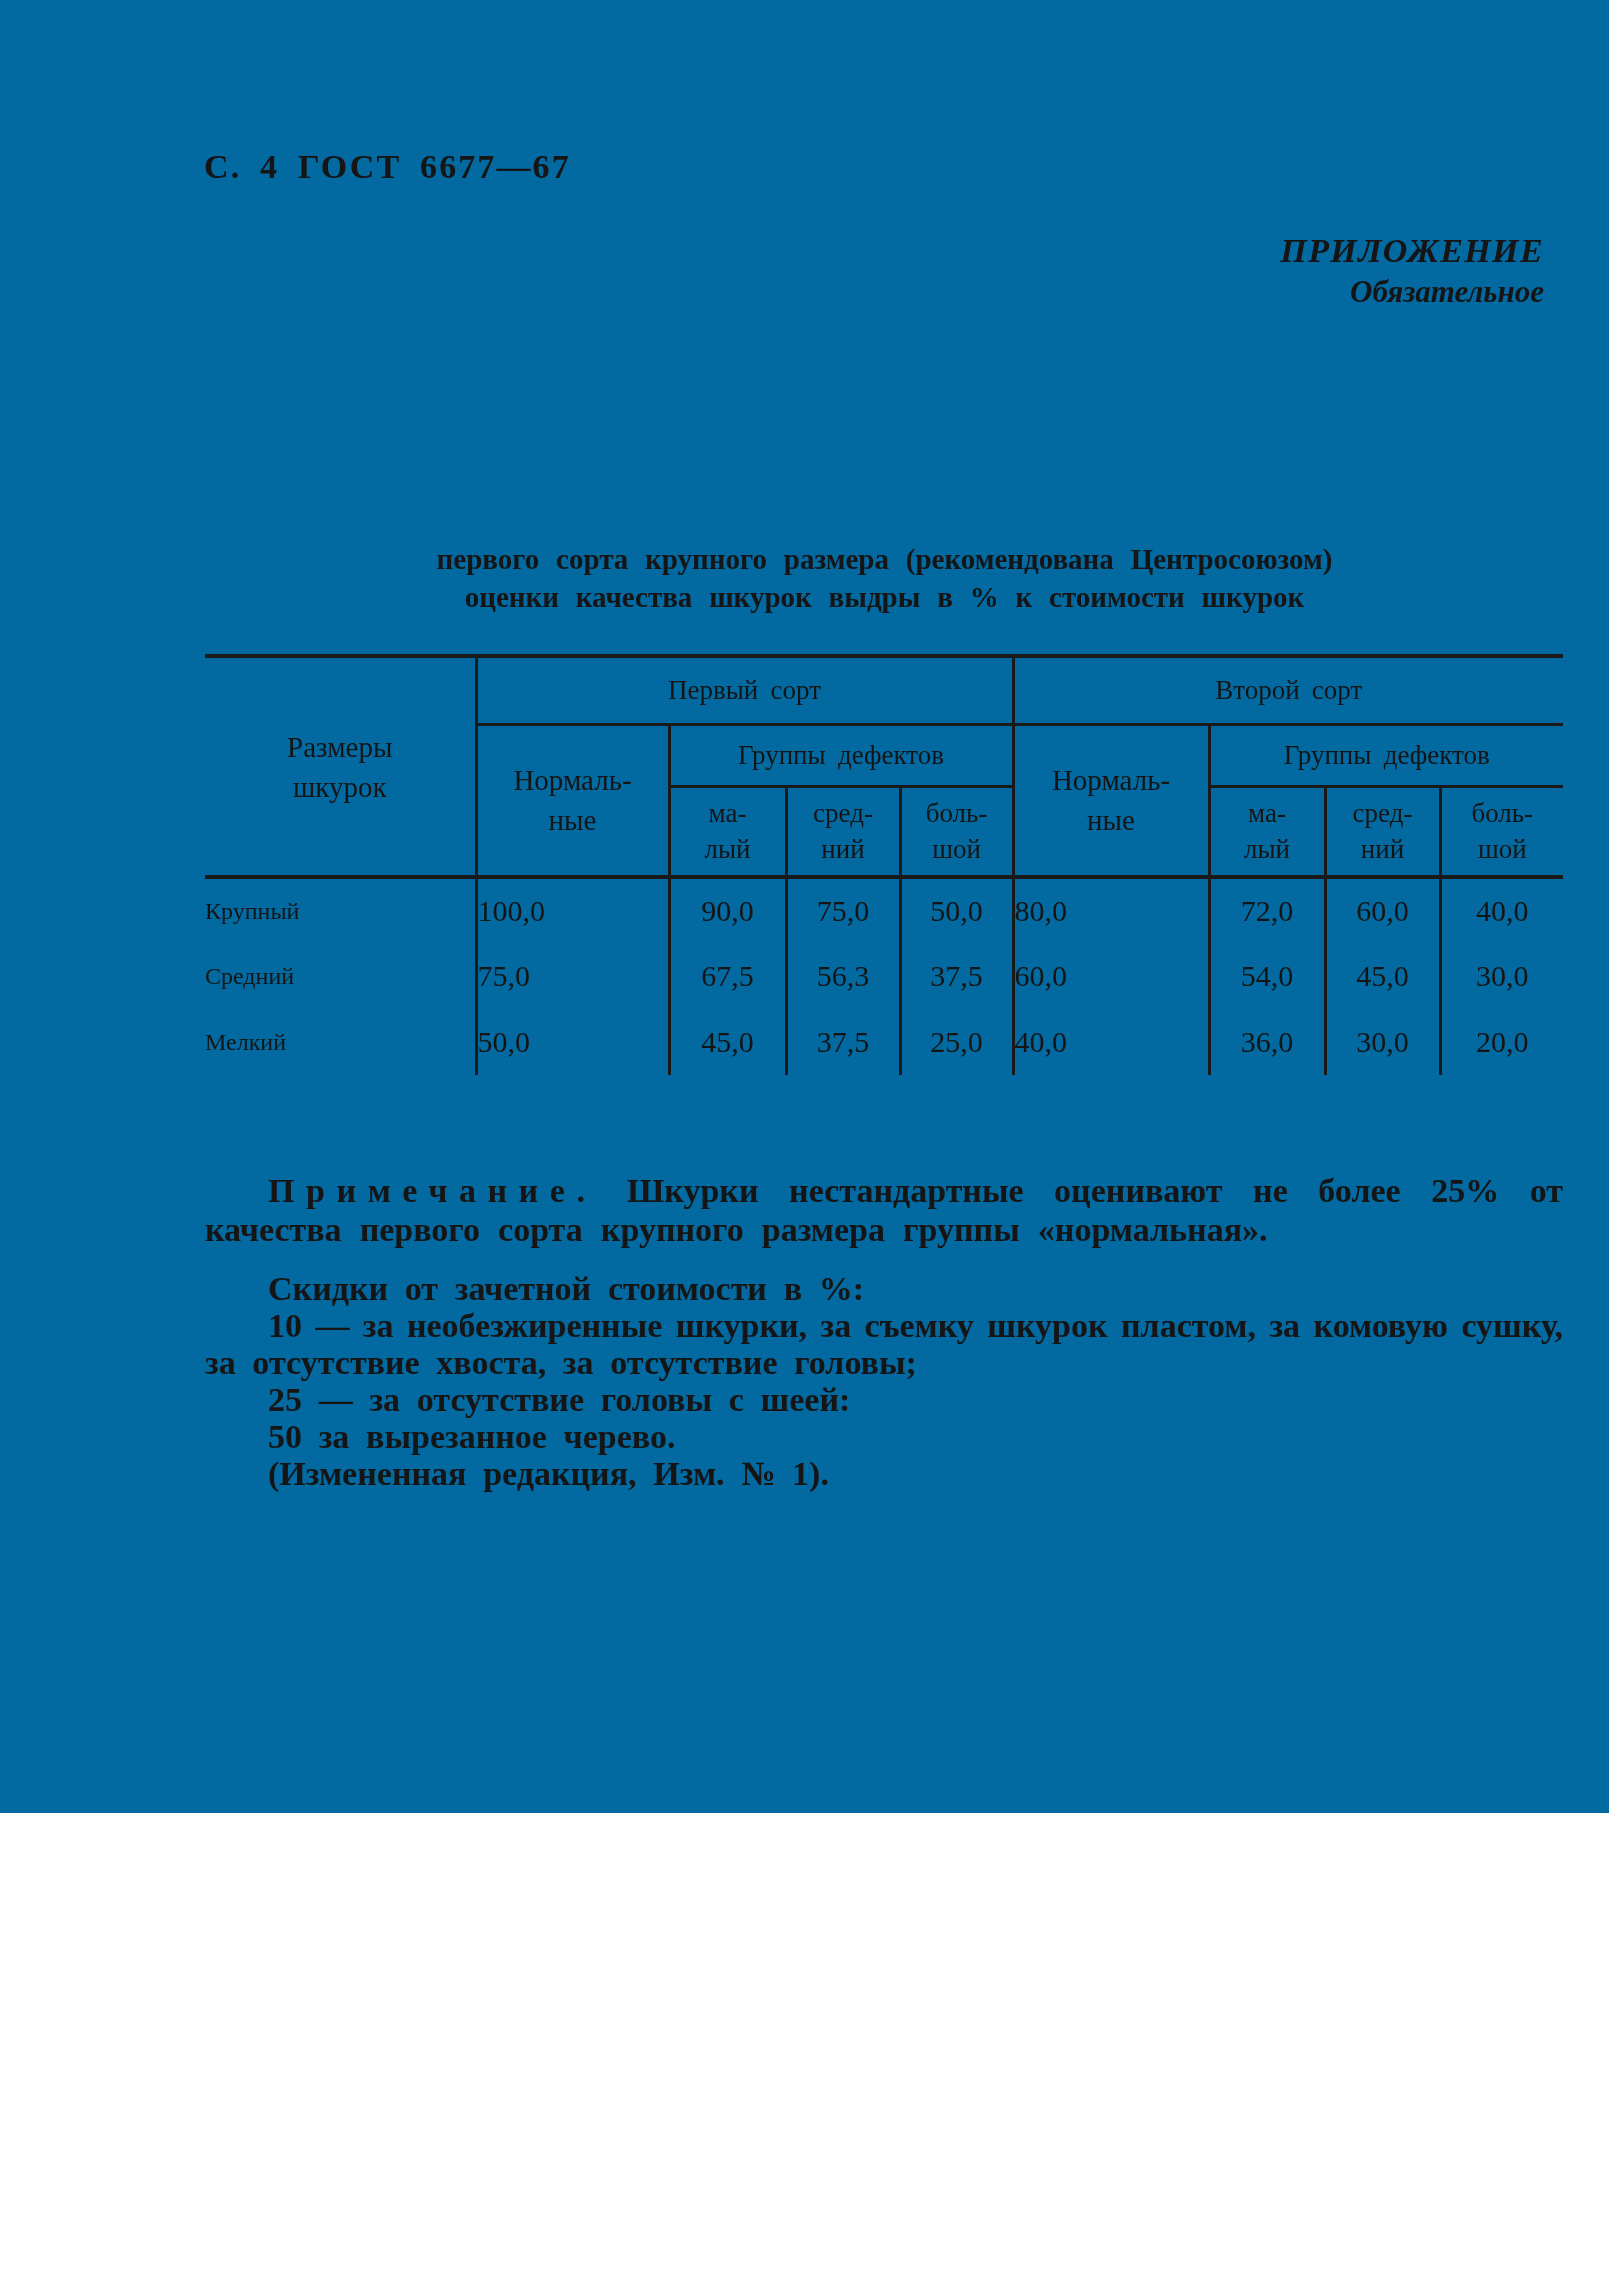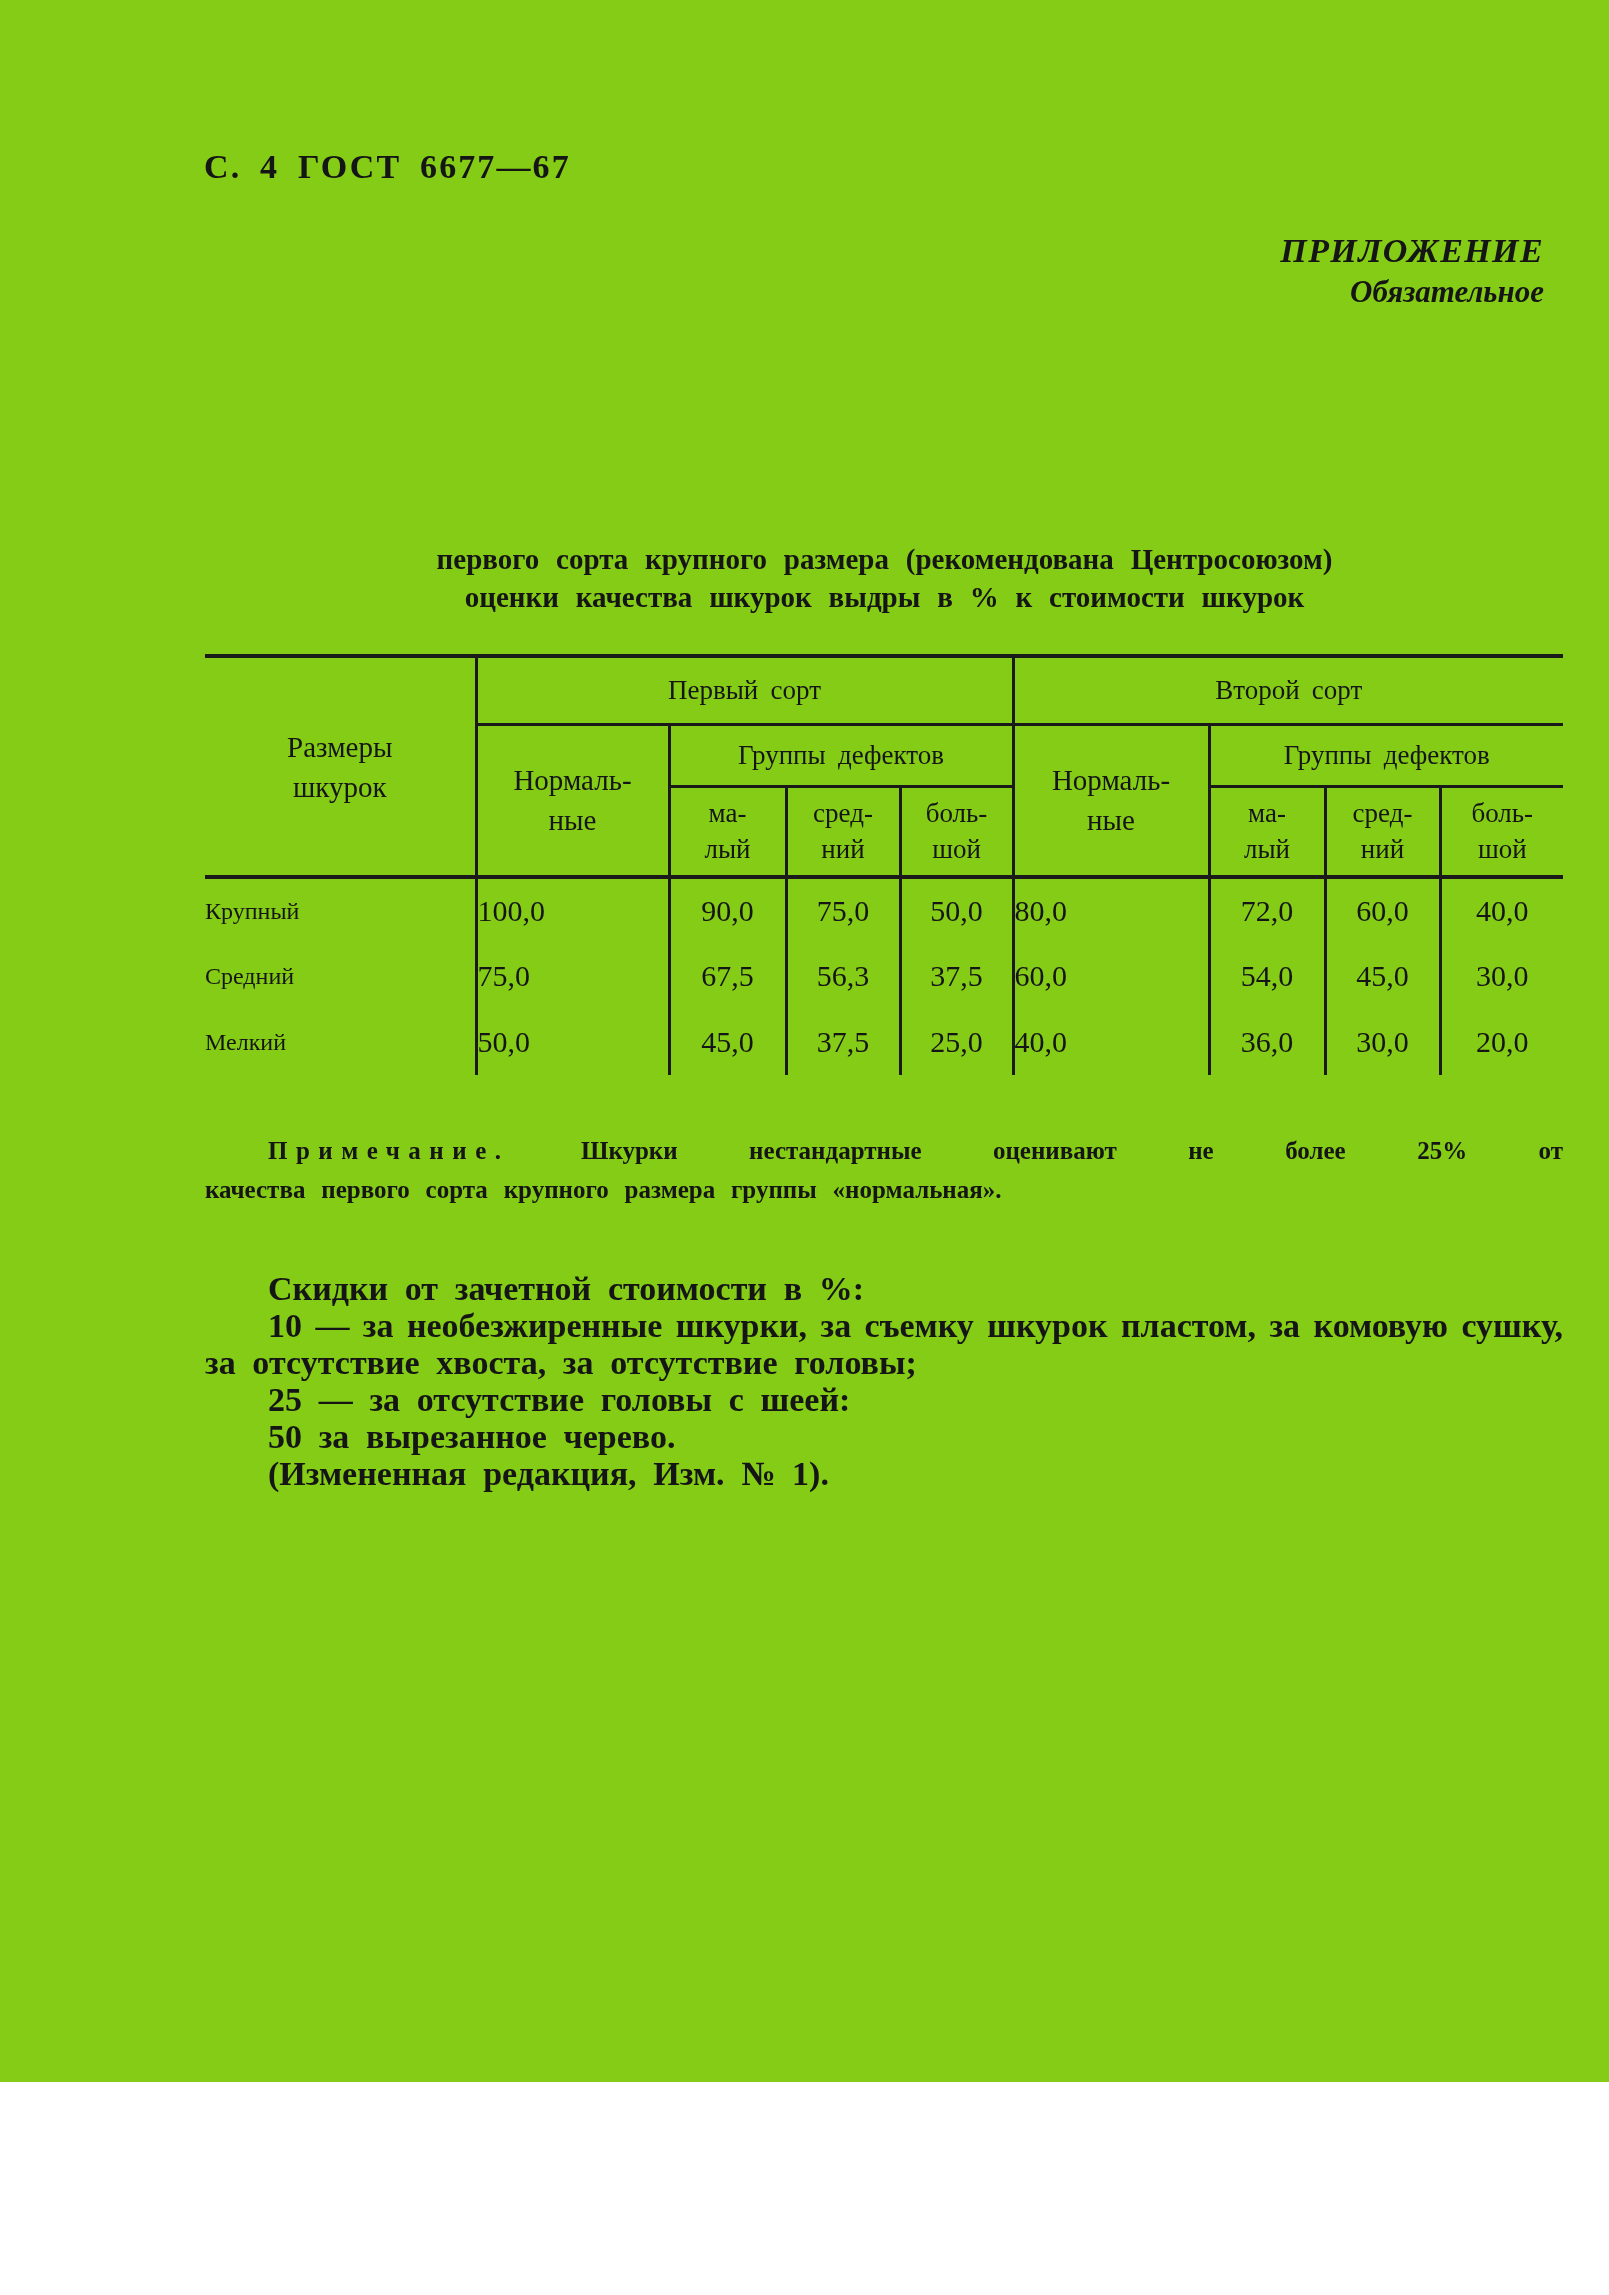--- a/index.html
+++ b/index.html
@@ -1,19 +1,19 @@
 <!DOCTYPE html>
 <html style="font-size:11px"><head>
 <meta charset="utf-8">
 <style>
   html,body{margin:0;padding:0;background:#ffffff;}
   .page{
     position:relative;
-    width:1609px;height:2082px;
-    background:#84cc16;
+    width:1609px;height:1813px;
+    background:#0369a1;
     color:#151515;
     font-family:"Liberation Serif","DejaVu Serif",serif;
     font-weight:bold;
     overflow:hidden;
   }
   
   .doc-header{
     position:absolute;left:204px;top:148px;
     font-size:34px;letter-spacing:2.1px;word-spacing:8.2px;
     white-space:nowrap;
@@ -53,22 +53,22 @@
   th.sort{font-size:27px;word-spacing:5.5px;}
   th.hdr2{font-size:27px;word-spacing:5.5px;line-height:34px;}
   th.sizeh{font-size:29px;line-height:40px;}
   th.normh{font-size:29px;line-height:40px;}
   th.subh{font-size:27px;line-height:36px;}
   td.lbl{font-size:24px;text-align:left;padding-left:19px;margin-left:28px;}
   td.normv{font-size:30px;text-align:left;padding-left:15px;}
   td.defv{font-size:30px;text-align:center;}
   
   .note{
-    position:absolute;left:205px;top:1131px;width:1358px;
-    font-size:25px;line-height:39px;
+    position:absolute;left:205px;top:1171px;width:1358px;
+    font-size:34px;line-height:39px;
   }
   .note .jline{text-align:justify;text-align-last:justify;padding-left:63px;}
   .note-label{letter-spacing:0.34em;}
   .note .l2{word-spacing:9.6px;}
   
   .disc{
     position:absolute;left:205px;top:1270px;width:1358px;
     font-size:34px;line-height:37px;
   }
   .disc div{height:37px;}

